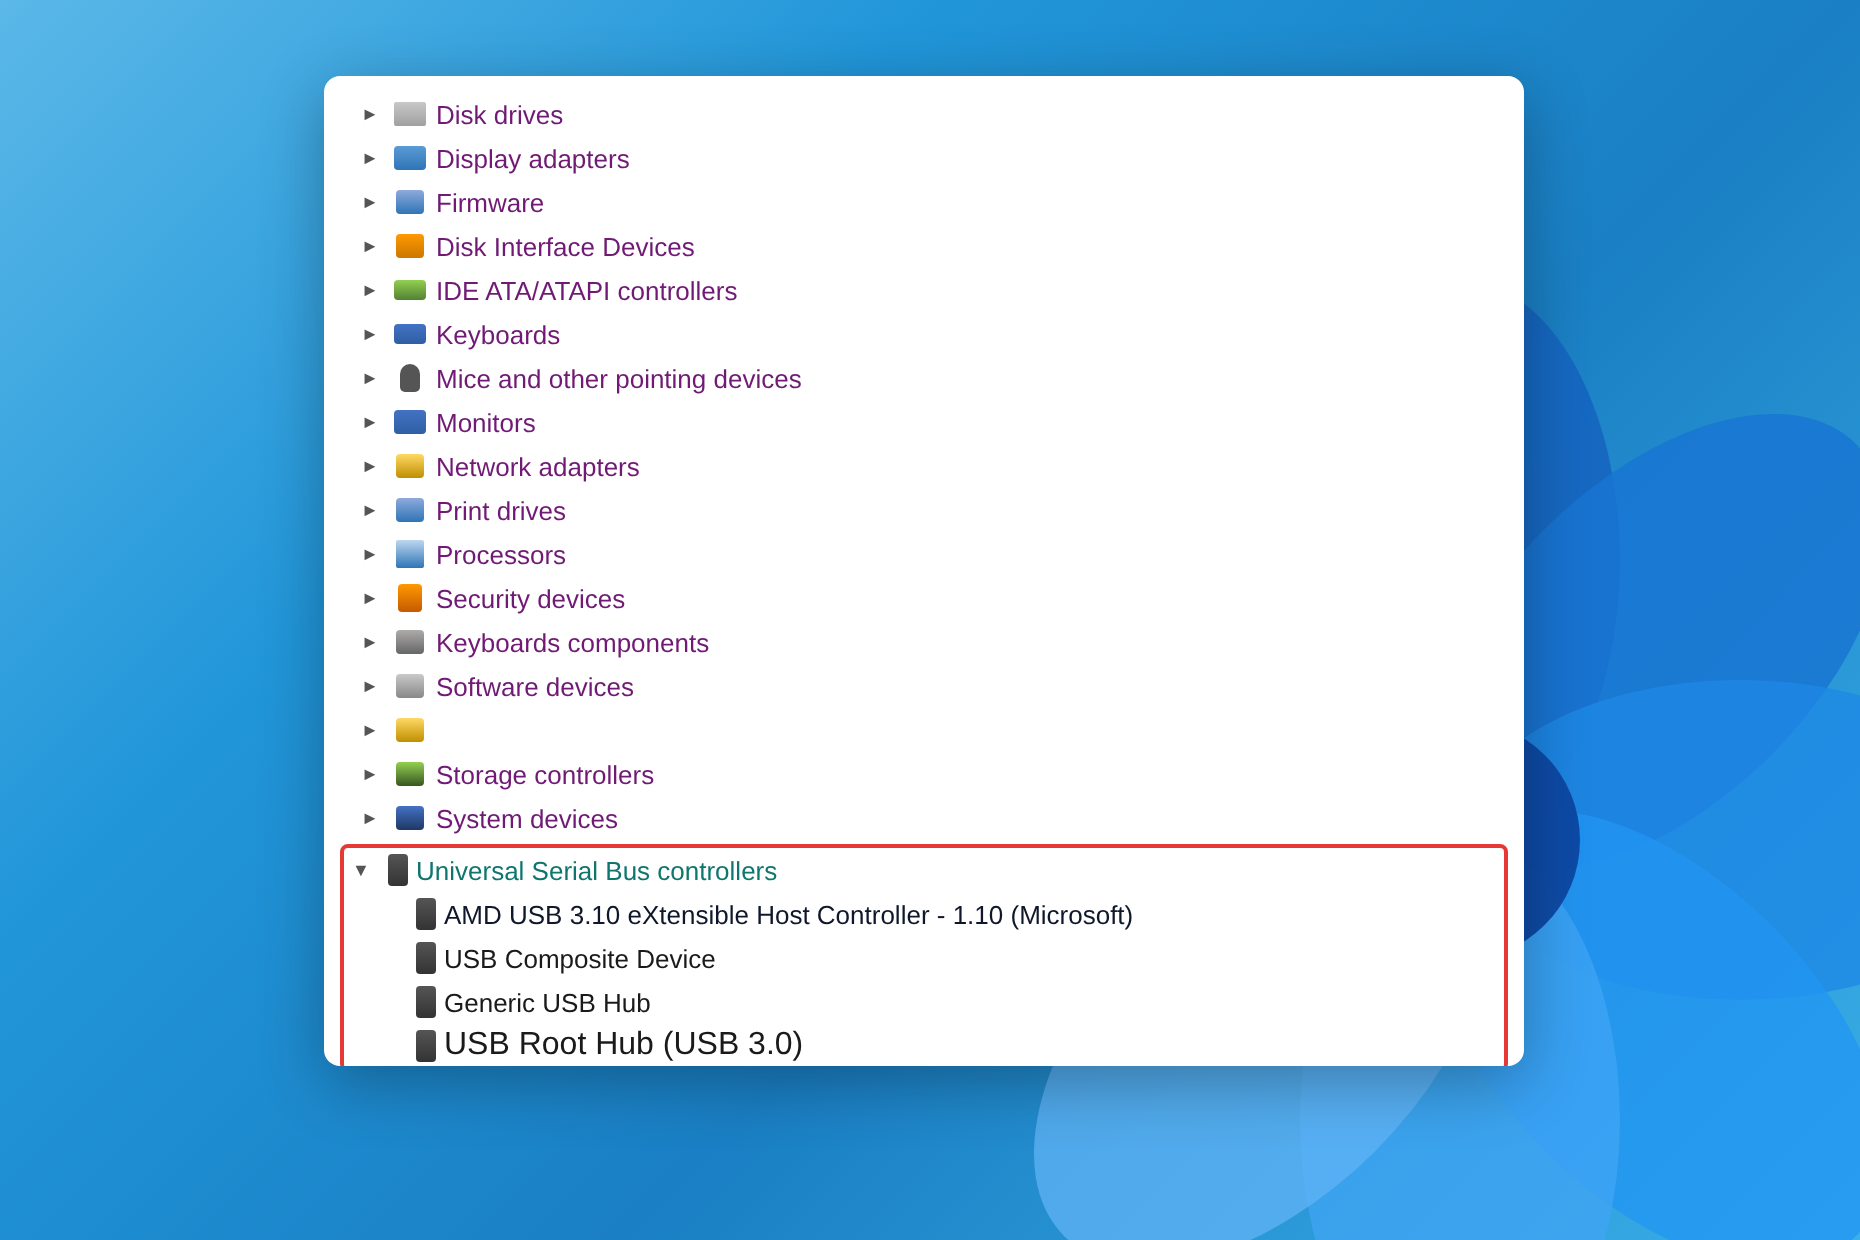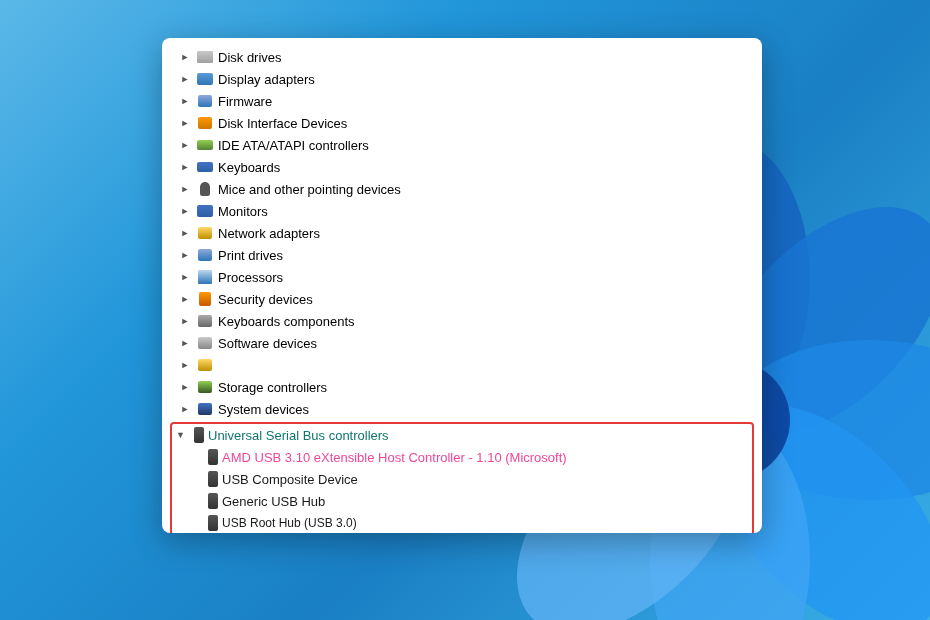--- a/index.html
+++ b/index.html
@@ -74,21 +74,21 @@
       width: 18px;
       height: 18px;
       margin: 0 4px;
       flex-shrink: 0;
       display: flex;
       align-items: center;
       justify-content: center;
     }
 
     .tree-item .label {
-      color: #000000;
+      color: #701a75;
       font-size: 13px;
     }
 
     
     .usb-section {
       border: 2px solid #e53935;
       border-radius: 4px;
       margin: 2px 8px;
     }
 
@@ -312,36 +312,36 @@
         <span class="chevron" style="width:14px;color:#555;font-size:9px;">▼</span>
         <span class="icon" style="margin:0 4px;">
             <div class="icon-usb"></div>
           </span>
         <span class="label" style="color:#0f766e;font-size:13px;">Universal Serial Bus controllers</span>
       </div>
       <div class="usb-child">
         <span class="icon" style="margin-right:4px;">
             <div class="icon-usb"></div>
           </span>
-        <span class="label" style="color:#ec4899;font-size:13px;">AMD USB 3.10 eXtensible Host Controller - 1.10 (Microsoft)</span>
+        <span class="label" style="color:#0f172a;font-size:13px;">AMD USB 3.10 eXtensible Host Controller - 1.10 (Microsoft)</span>
       </div>
       <div class="usb-child">
         <span class="icon" style="margin-right:4px;">
             <div class="icon-usb"></div>
           </span>
         <span class="label" style="color:#1a1a1a;font-size:13px;">USB Composite Device</span>
       </div>
       <div class="usb-child">
         <span class="icon" style="margin-right:4px;">
             <div class="icon-usb"></div>
           </span>
         <span class="label" style="color:#1a1a1a;font-size:13px;">Generic USB Hub</span>
       </div>
       <div class="usb-child">
         <span class="icon" style="margin-right:4px;">
             <div class="icon-usb"></div>
           </span>
-        <span class="label" style="color:#1a1a1a;font-size:12px;">USB Root Hub (USB 3.0)</span>
+        <span class="label" style="color:#1a1a1a;font-size:16px;">USB Root Hub (USB 3.0)</span>
       </div>
     </div>
 
   </div>
 </div>
 
 </body></html>

